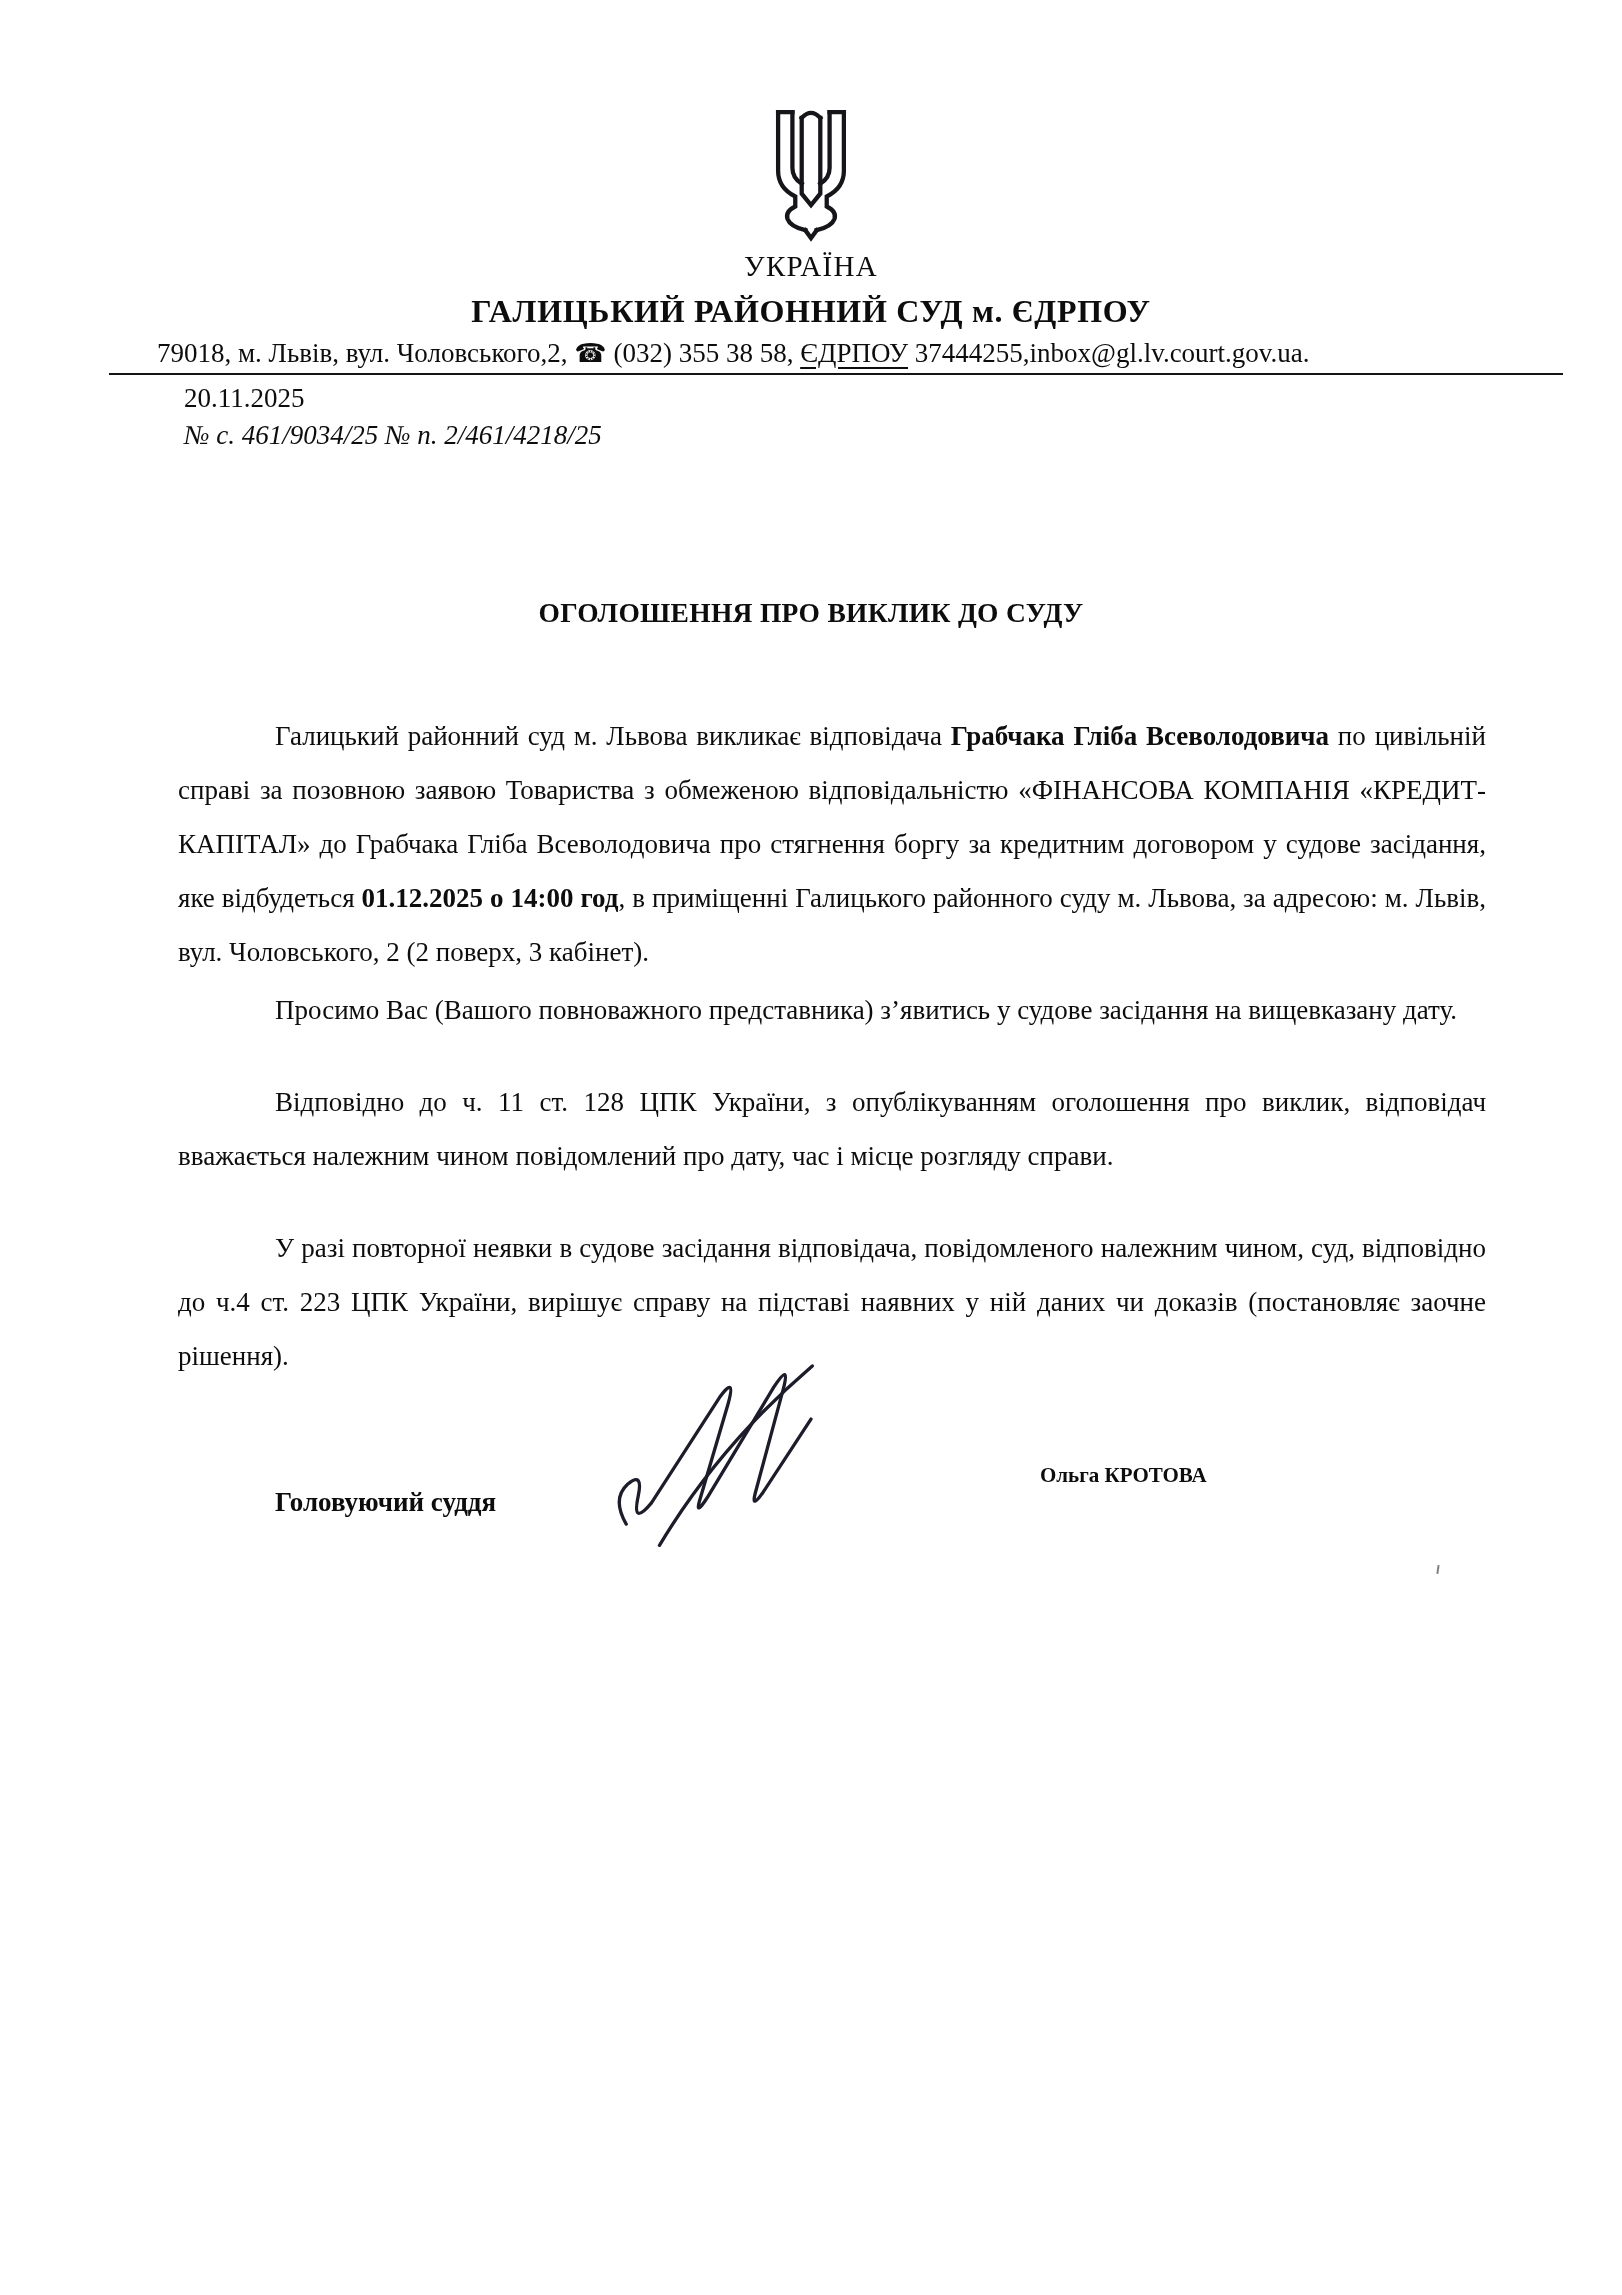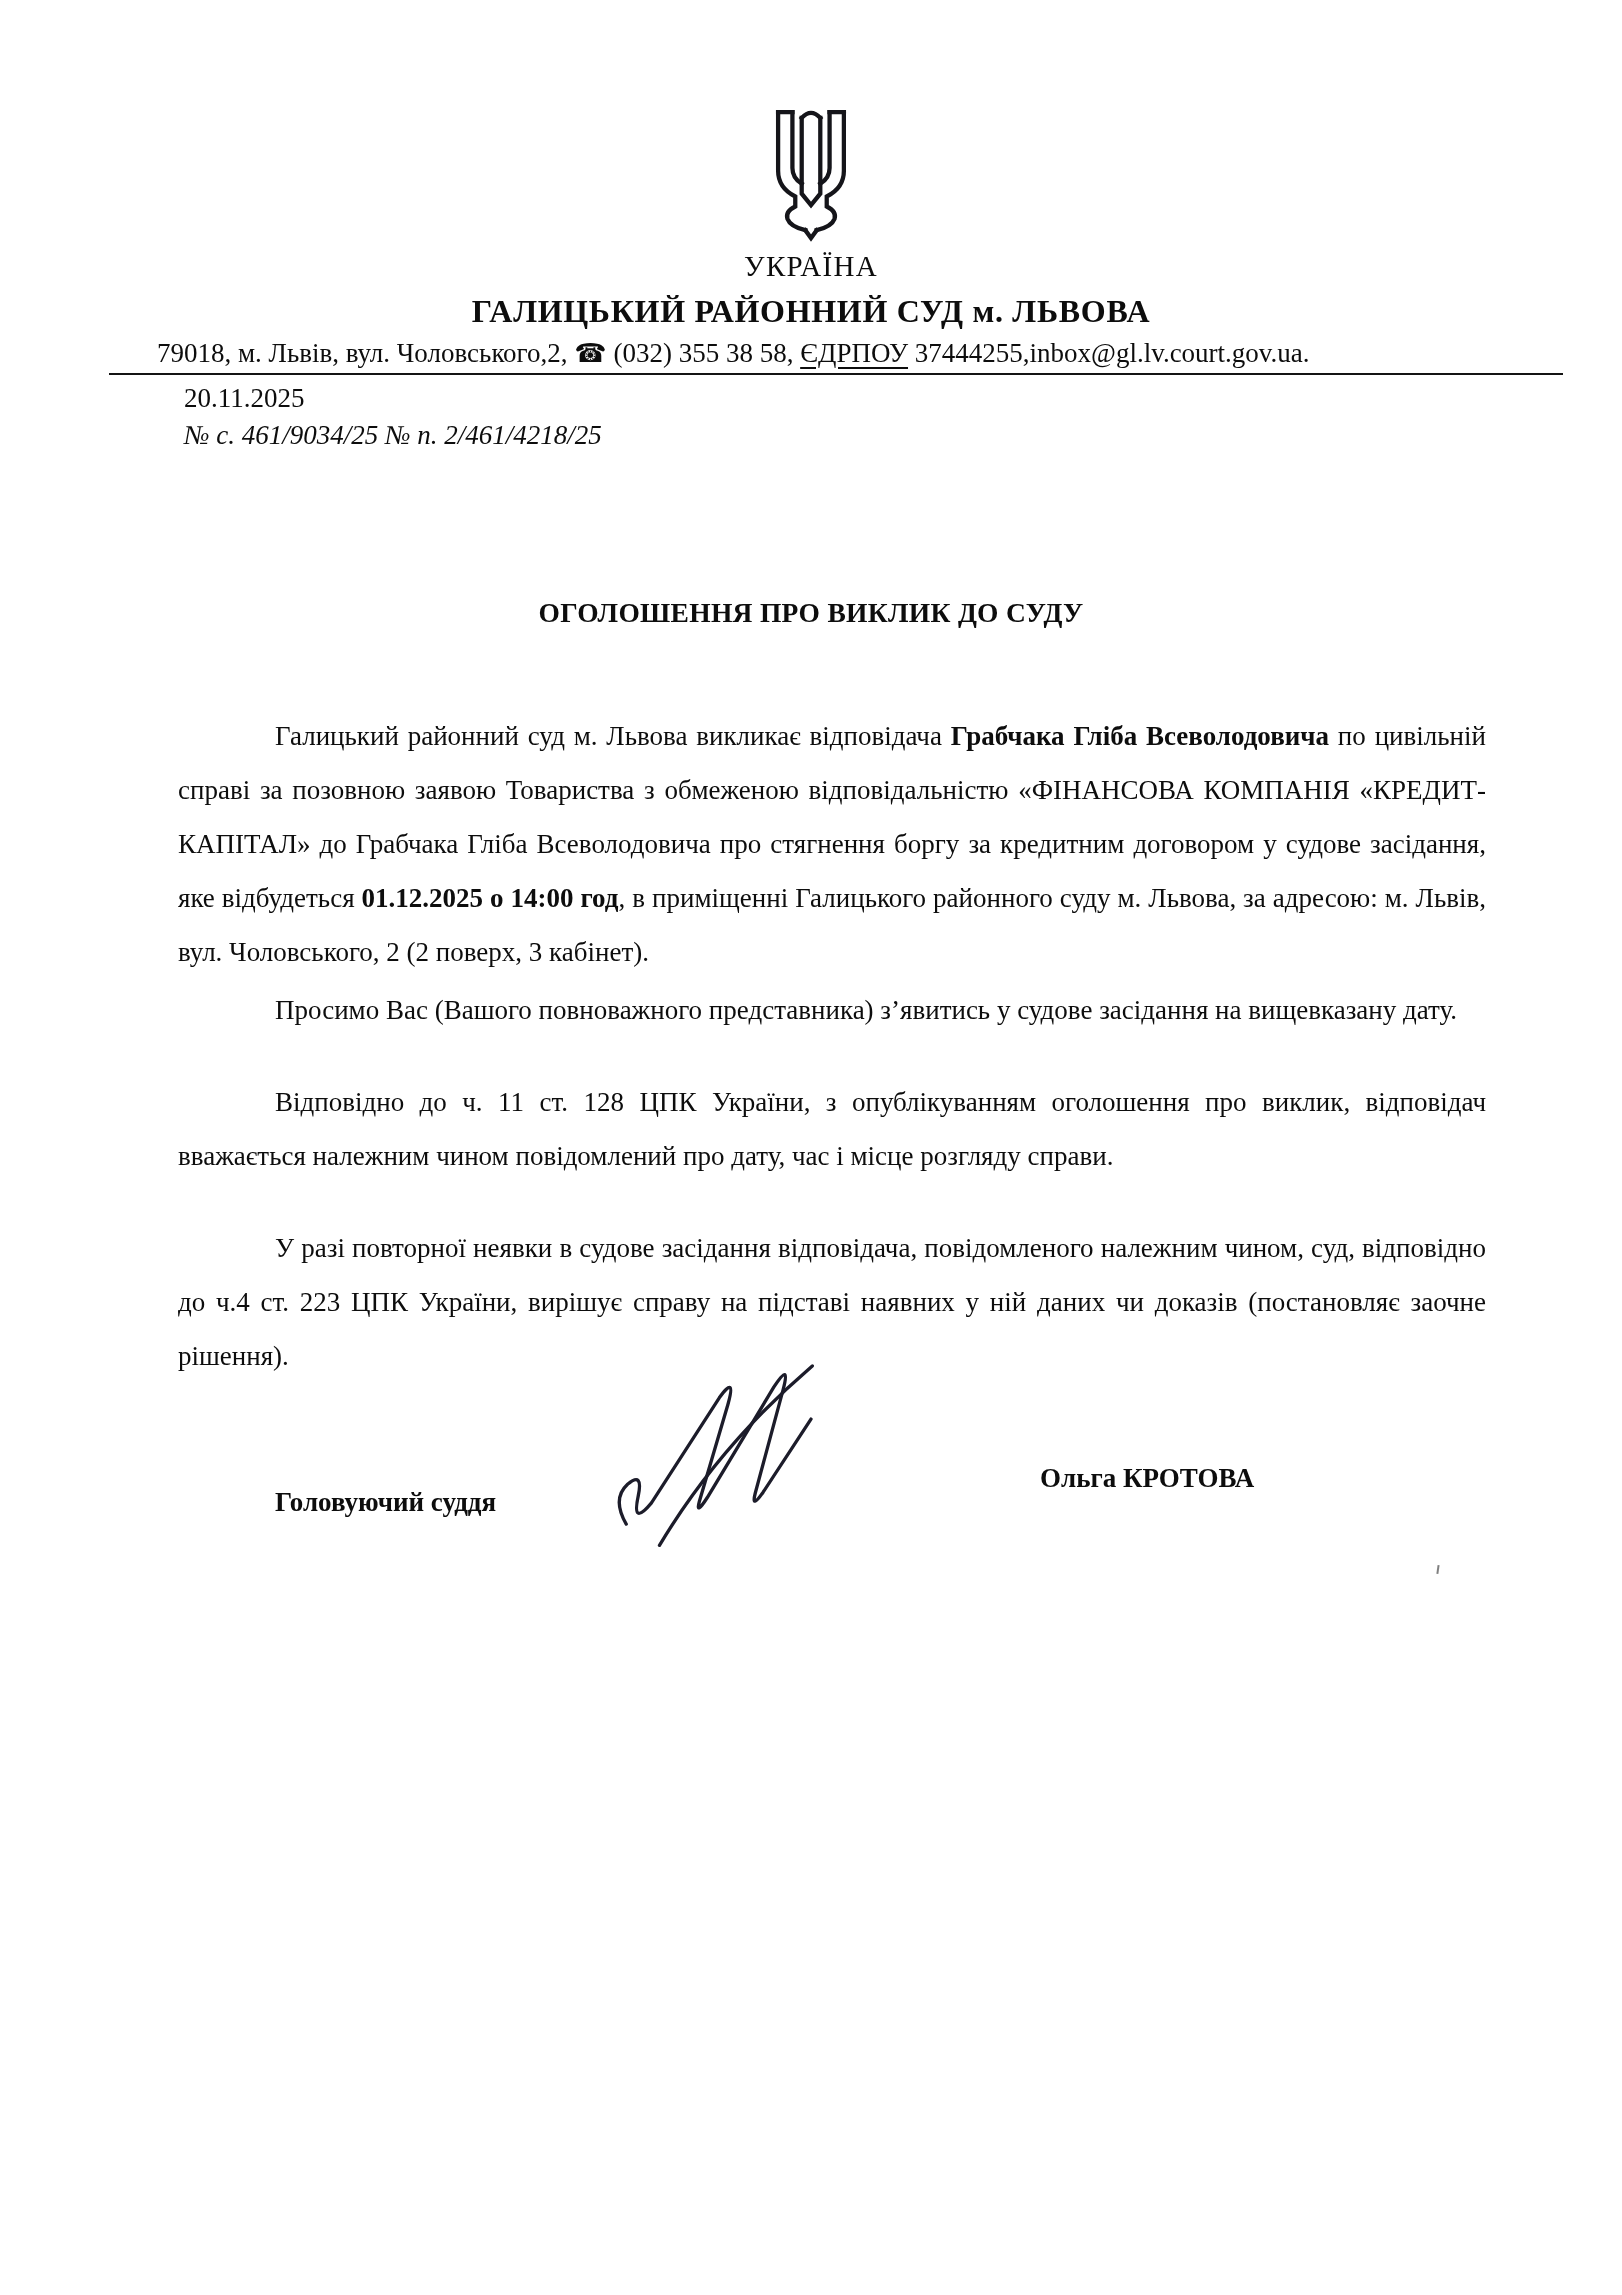--- a/index.html
+++ b/index.html
@@ -66,21 +66,21 @@
   .text-block p.gap-big   { margin-top: 38px; }
   .b { font-weight: bold; }
 
   
   .sig-role {
     position: absolute; top: 1463px; left: 275px;
     font-weight: bold; font-size: 27px; margin-top: 24px;
   }
   .sig-name {
     position: absolute; top: 1463px; left: 1040px;
-    font-weight: bold; font-size: 27px;
+    font-weight: bold; font-size: 21px;
   }
   .signature-svg {
     position: absolute; top: 1346px; left: 599px;
     width: 307px; height: 206px;
   }
   .artifact {
     position: absolute; top: 1565px; left: 1437px;
     width: 2px; height: 8.5px; background: #4a4a4a;
     transform: rotate(8deg); opacity: 0.7;
   }
@@ -98,21 +98,21 @@
       <path d="M96 10 H116"></path>
       <path d="M44 10 V88 Q44 102 57 110"></path>
       <path d="M96 10 V88 Q96 102 83 110"></path>
       <path d="M57 18 V124 L70 140 L83 124 V18"></path>
       <path d="M57 18 Q70 4 83 18"></path>
       <path d="M62 175 L70 186 L78 175"></path>
     </g>
   </svg>
 
   <div class="country">УКРАЇНА</div>
-  <div class="court">ГАЛИЦЬКИЙ РАЙОННИЙ СУД м. ЛЬВОВА</div>
+  <div class="court">ГАЛИЦЬКИЙ РАЙОННИЙ СУД м. ЄДРПОУ</div>
 
   <div class="addr"><span>79018, м. Львів, вул. Чоловського,2, </span><span class="phone">☎</span><span> (032) 355 38 58, </span><span class="u">ЄДРПОУ</span><span> 37444255,inbox@gl.lv.court.gov.ua.</span></div>
 
   <div class="rule"></div>
 
   <div class="date-line">20.11.2025</div>
   <div class="case-line">№ с. 461/9034/25 № п. 2/461/4218/25</div>
 
   <div class="doc-title">ОГОЛОШЕННЯ ПРО ВИКЛИК ДО СУДУ</div>
 

